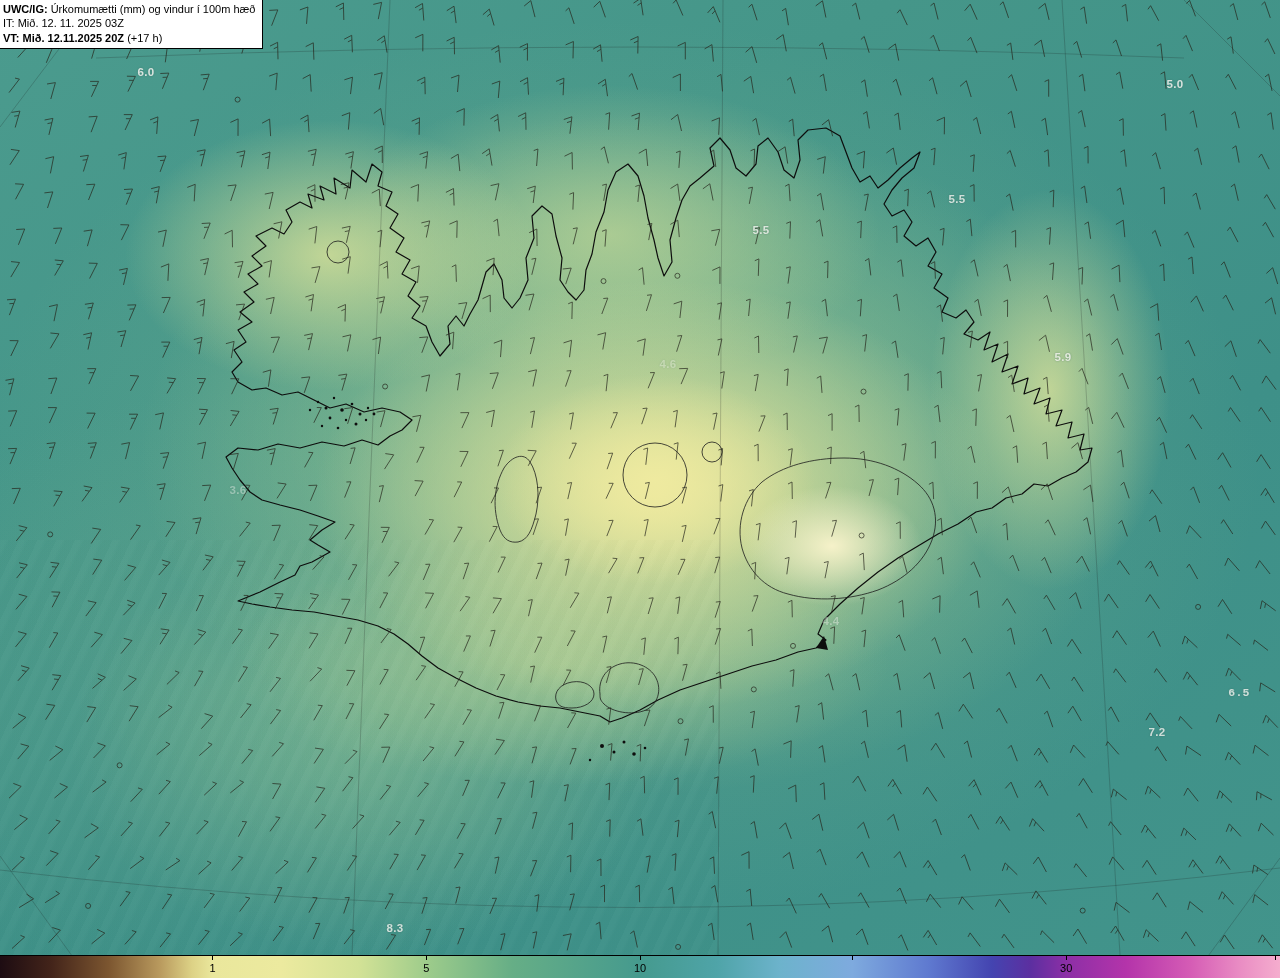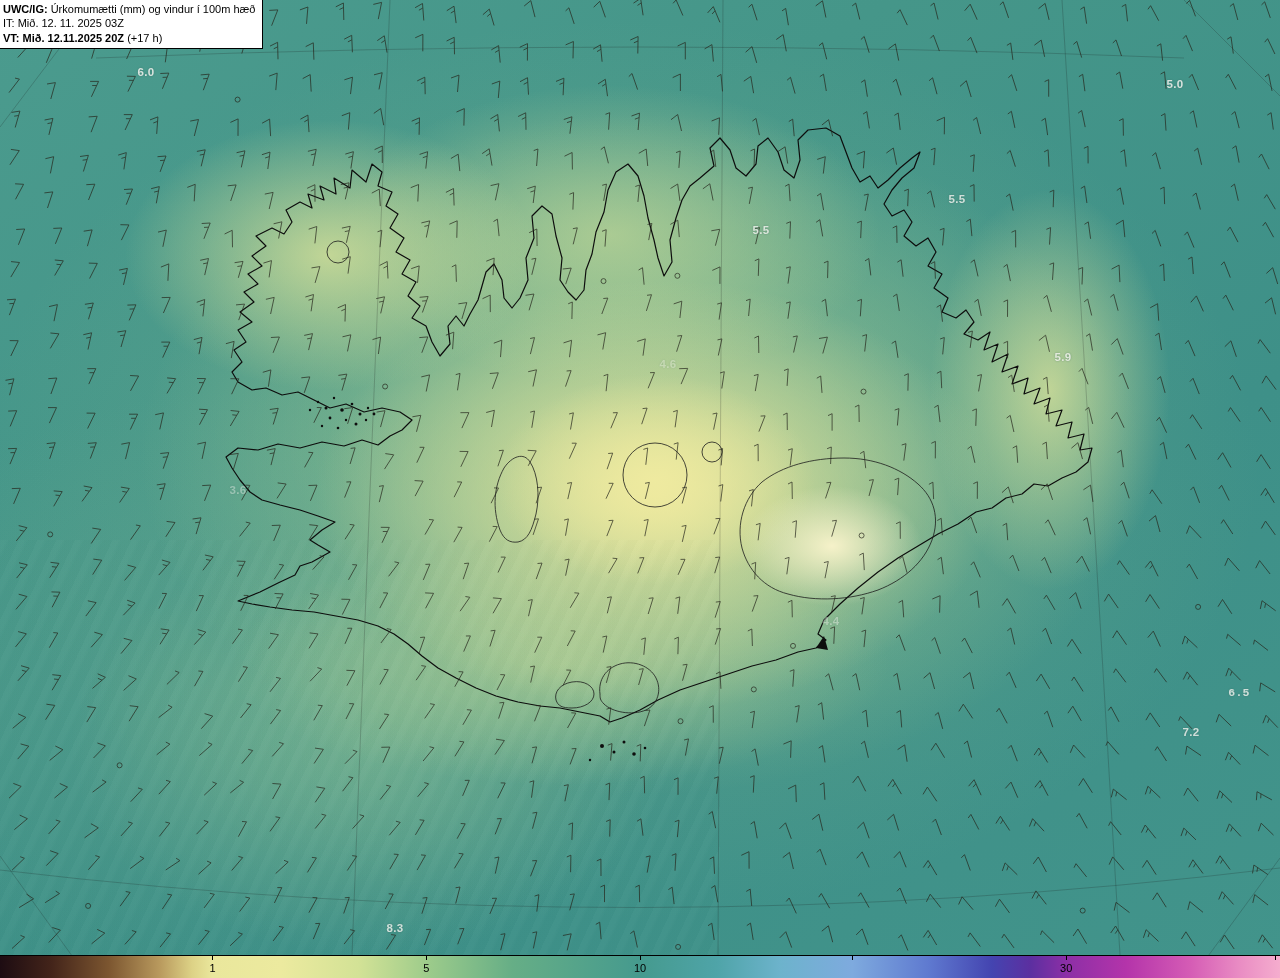--- a/index.html
+++ b/index.html
@@ -141,21 +141,21 @@
       </g>
     </svg>
 
   <div id="labels">
       <div class="clabel" style="left: 130px; top: 72px; opacity: 0.85; margin-left: 16px;">6.0</div>
       <div class="clabel" style="left: 1175px; top: 84px; opacity: 0.85;">5.0</div>
       <div class="clabel" style="left: 957px; top: 199px; opacity: 0.8;">5.5</div>
       <div class="clabel" style="left: 761px; top: 230px; opacity: 0.8;">5.5</div>
       <div class="clabel" style="left: 1063px; top: 357px; opacity: 0.8;">5.9</div>
       <div class="clabel" style="left: 1239px; top: 692px; opacity: 0.8; font-family: Liberation Mono, monospace;">6.5</div>
-      <div class="clabel" style="left: 1157px; top: 732px; opacity: 0.8; margin-left: 34px;">7.2</div>
+      <div class="clabel" style="left: 1157px; top: 732px; opacity: 0.8;">7.2</div>
       <div class="clabel" style="left: 395px; top: 928px; opacity: 0.8;">8.3</div>
       <div class="clabel" style="left: 238px; top: 490px; opacity: 0.4;">3.6</div>
       <div class="clabel" style="left: 831px; top: 577px; opacity: 0.4; margin-top: 44px;">4.4</div>
       <div class="clabel" style="left: 668px; top: 364px; opacity: 0.35;">4.6</div>
     </div>
 
   <div class="title-box">
     <div>
       <span class="b">UWC/IG:</span>
       <span>Úrkomumætti (mm) og vindur í 100m hæð</span>

